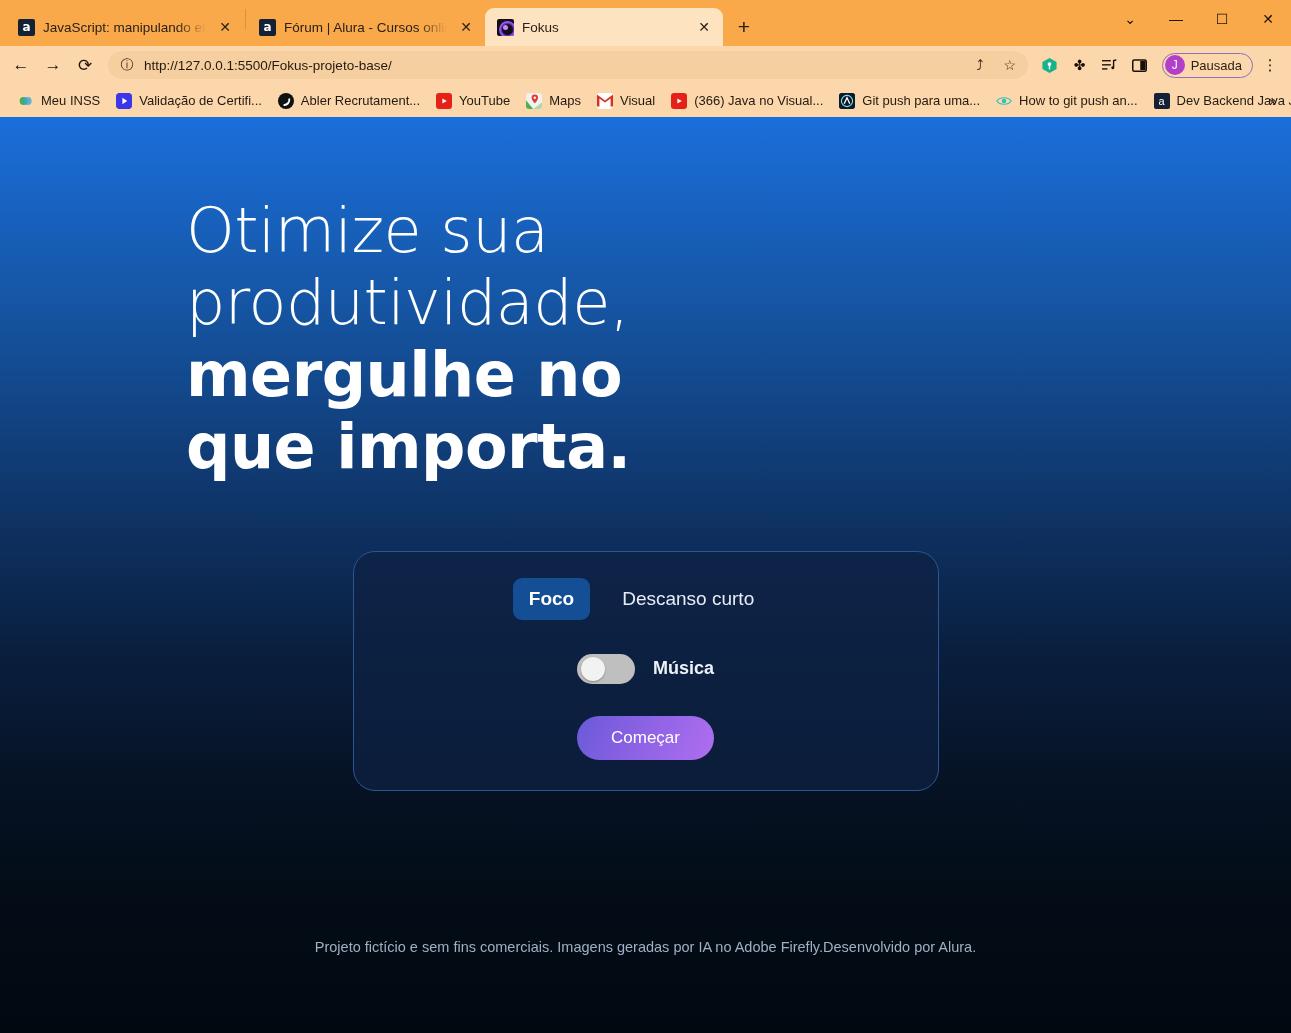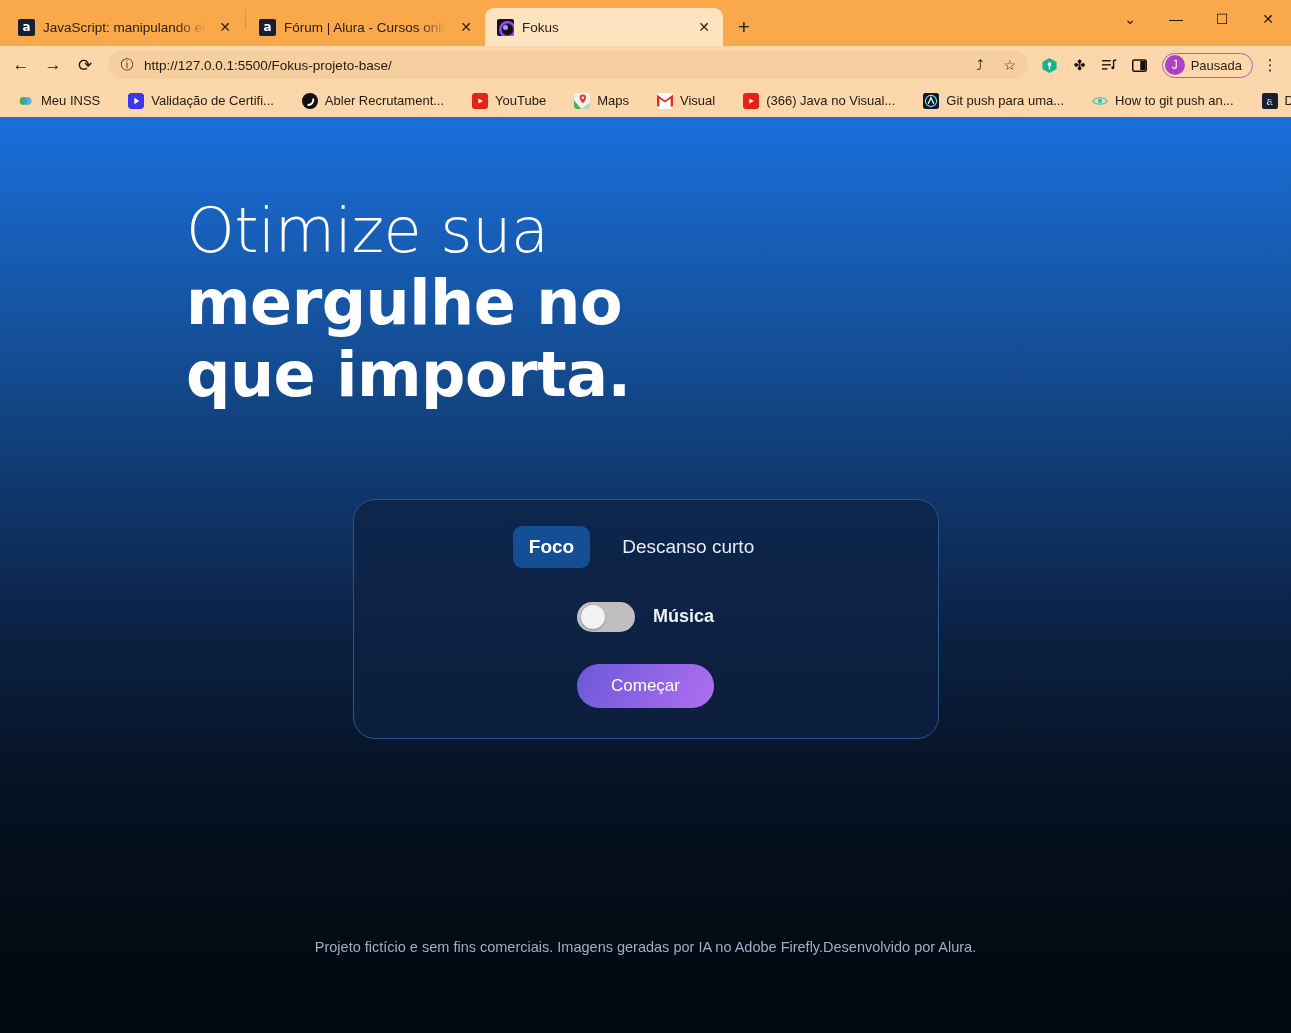--- a/index.html
+++ b/index.html
@@ -187,21 +187,21 @@
     color: #181008; font-size: 15px;
     margin-left: 2px;
   }
 
   
   .bookmarks {
     height: 33px; flex: 0 0 33px;
     background: #fbd7ab;
     display: flex; align-items: center;
     padding: 0 0 0 10px;
-    gap: 12px;
+    gap: 0px;
     overflow: hidden;
     position: relative;
   }
   .bm {
     display: flex; align-items: center;
     gap: 7px;
     padding: 3px 8px;
     font-size: 13px;
     color: #231a10;
     border-radius: 5px;
@@ -262,21 +262,21 @@
     font-weight: 300;
     font-family: "DejaVu Sans", sans-serif;
     max-width: 620px;
     margin-left: 36px;
   }
   .hero .strong { font-weight: 700; display: block; }
   .hero .light  { font-weight: 300; display: block; }
 
   .card {
     width: 586px;
-    margin-top: 88px;
+    margin-top: 68px;
     background: rgba(14, 33, 66, 0.72);
     border: 1px solid #2c5691;
     border-radius: 22px;
     padding: 26px 0 30px 0;
     display: flex;
     flex-direction: column;
     align-items: center;
   }
   .tabs-row {
     display: flex;
@@ -530,20 +530,21 @@
     </div>
 
     <div class="bm-overflow">»</div>
   </div>
 
   <div class="viewport">
 
     <div class="hero">
       <h1>
         <span class="light">Otimize sua</span>
+        <span class="light">produtividade,</span>
         <span class="strong">mergulhe no</span>
         <span class="strong">que importa.</span>
       </h1>
     </div>
 
     <div class="card">
 
       <div class="tabs-row">
         <button class="mode-btn active">Foco</button>
         <button class="mode-btn">Descanso curto</button>

